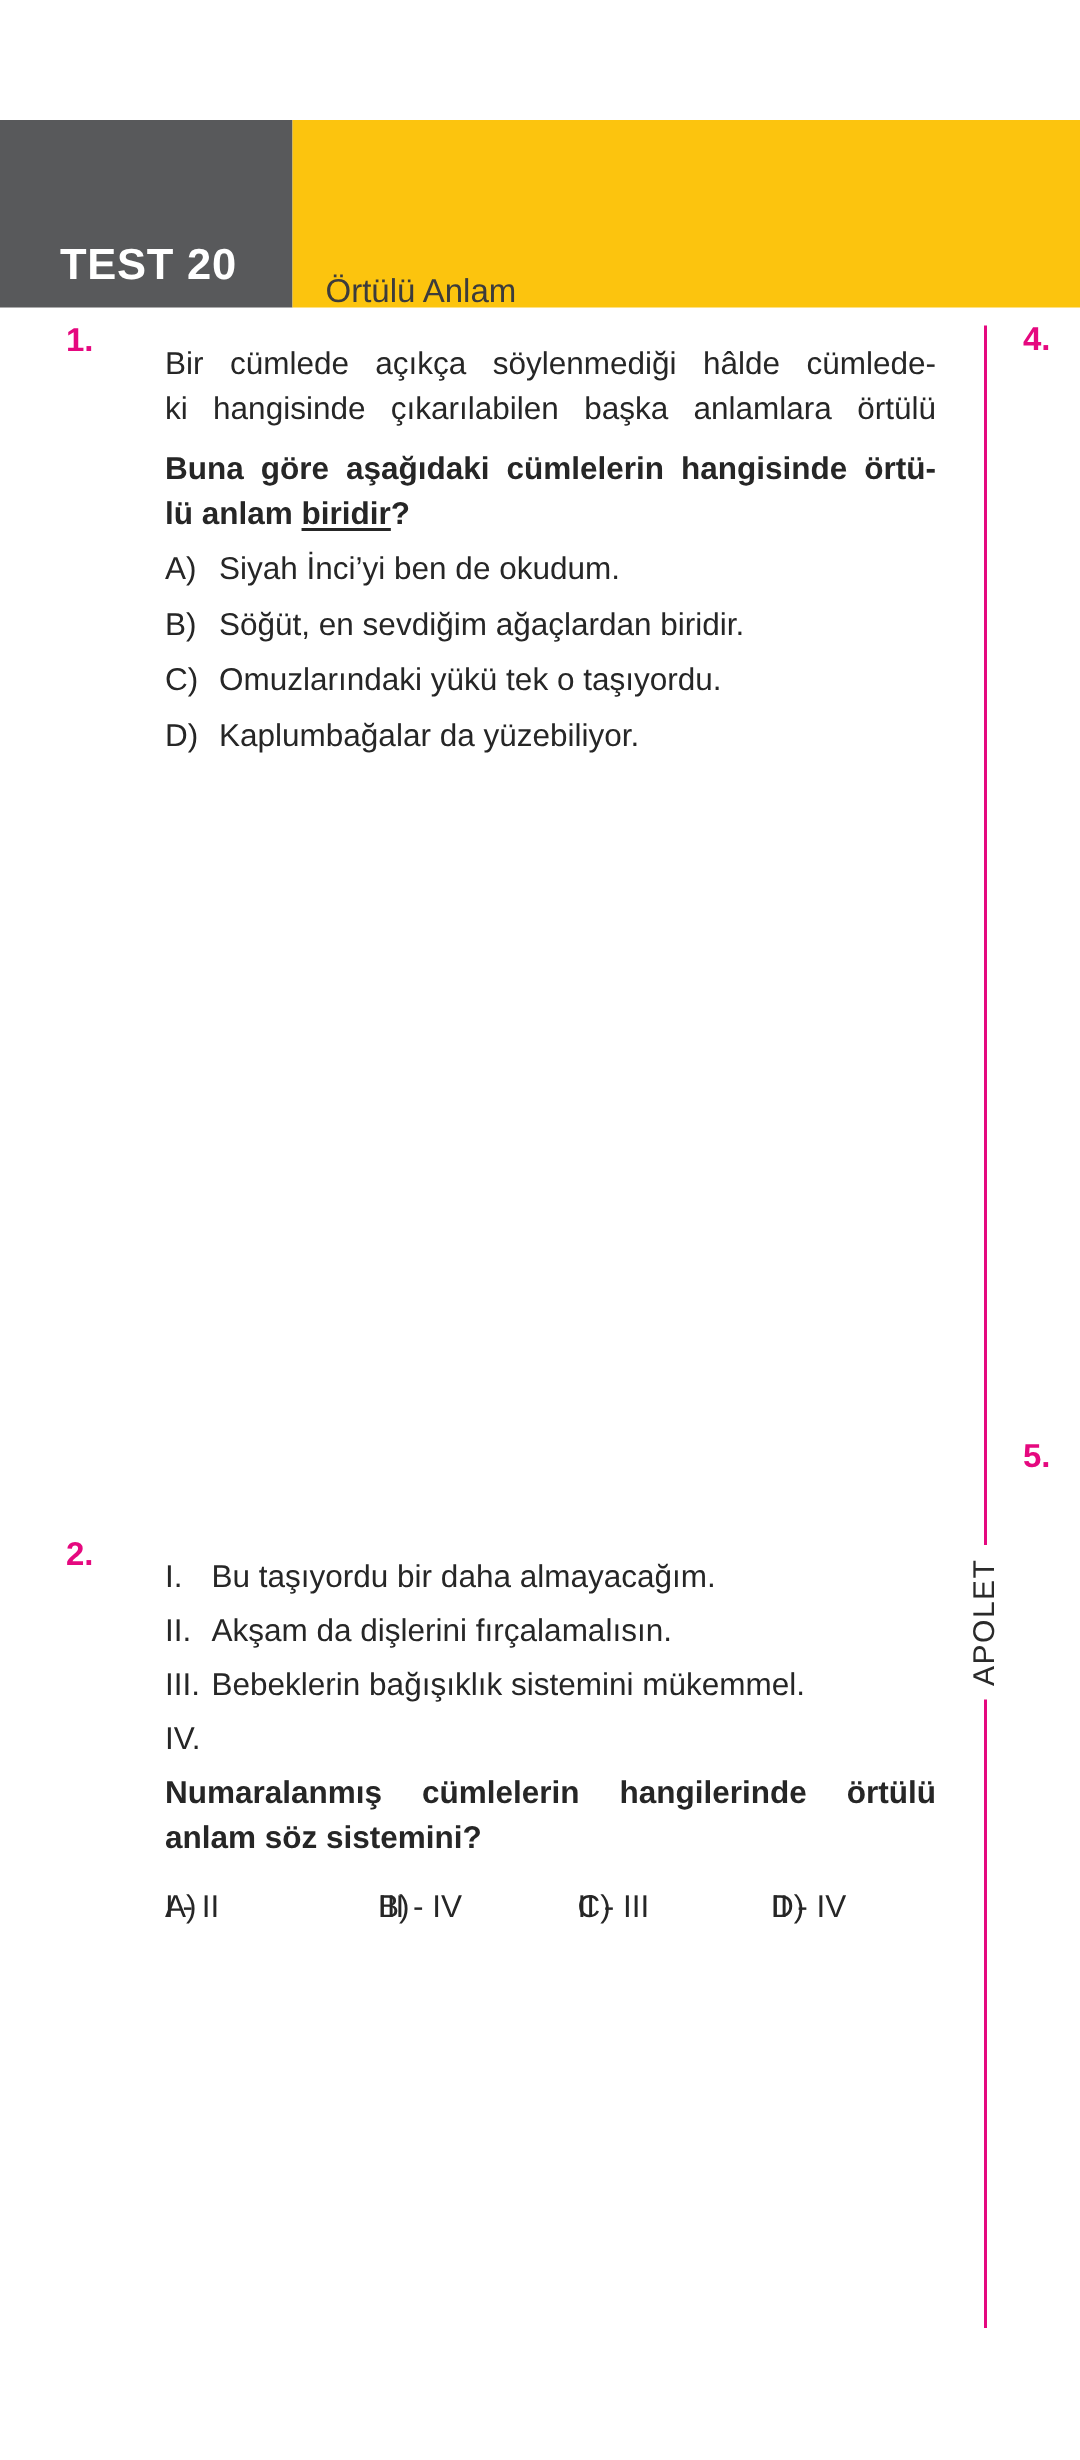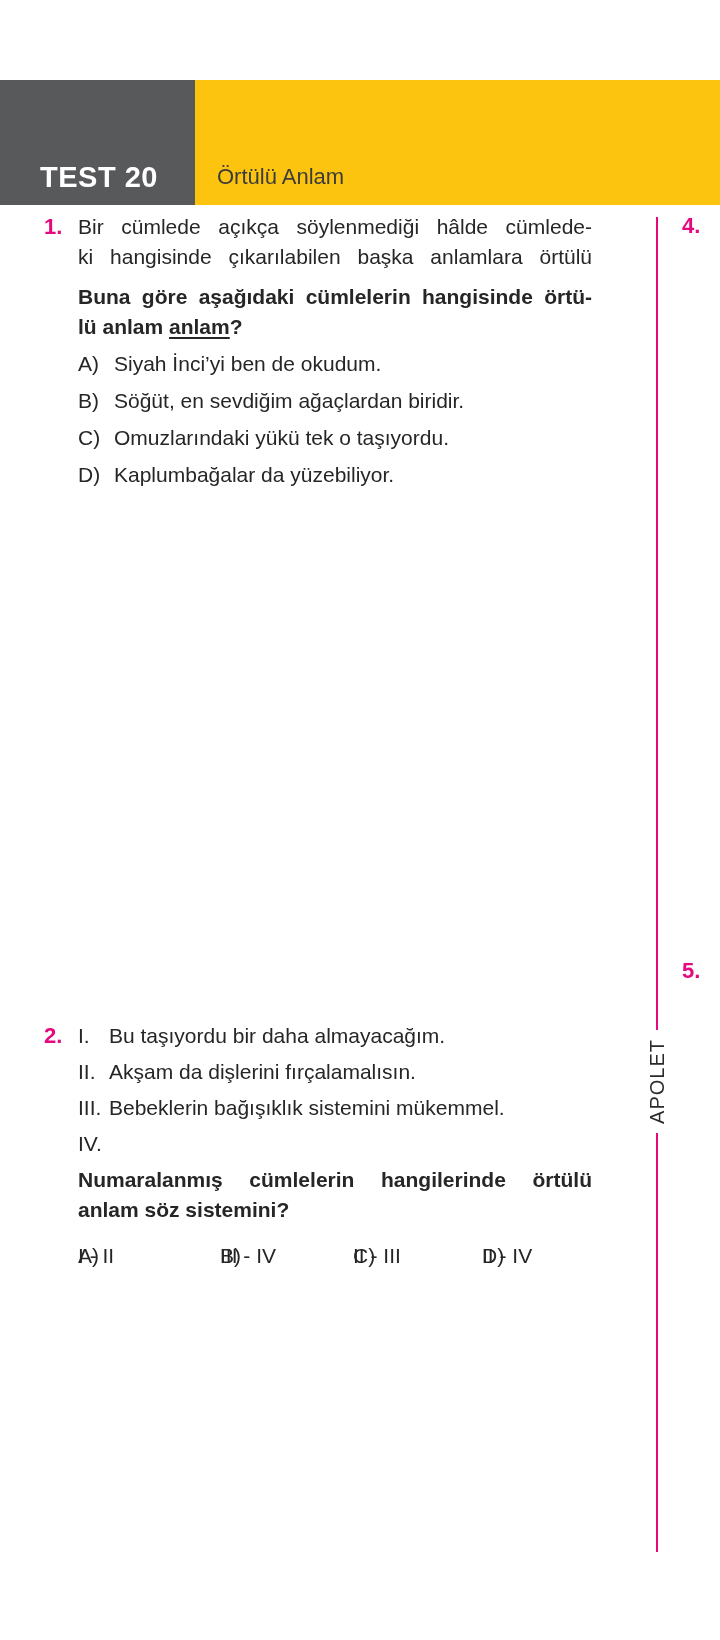--- a/index.html
+++ b/index.html
@@ -11,30 +11,30 @@
 
   
   .header { position:absolute; top:80px; left:0; width:720px; height:125px; display:flex; }
   .header-gray {
     width:195px; background:#58595b; box-sizing:border-box;
     display:flex; align-items:flex-end; padding:0 0 13px 40px;
   }
   .test-label { color:#ffffff; font-weight:bold; font-size:29px; letter-spacing:0.5px; line-height:1; }
   .header-yellow {
     flex:1; background:#fcc40e; box-sizing:border-box;
-    display:flex; align-items:flex-end; padding:0 0 17px 22px;
+    display:flex; align-items:flex-end; padding:0 0 0 22px;
   }
   .topic { font-size:22px; color:#3c3c3c; line-height:1; }
 
   
   .qnum { position:absolute; font-weight:bold; color:#e5087f; font-size:22px; line-height:30px; }
   #q1num { left:44px; top:212px; }
   #q2num { left:44px; top:1021px; }
 
-  .col { position:absolute; left:78px; width:514px; }
+  .col { position:absolute; left:110px; width:514px;margin-top:16px; }
   #q1 { top:212px; }
   #q2 { top:1021px; }
 
   .line { font-size:21px; line-height:30px; }
   .just { text-align:justify; text-align-last:justify; }
   .stem { font-weight:bold; }
   .stem-block { margin-top:10px; }
   .ul { text-decoration:underline; text-underline-offset:3px; }
 
   .opts { margin-top:6px; }
@@ -82,21 +82,21 @@
 </div>
 
 <div class="qnum" id="q1num">1.</div>
 
 <div class="col" id="q1">
   <div class="line just">Bir cümlede açıkça söylenmediği hâlde cümlede-</div>
   <div class="line just">ki hangisinde çıkarılabilen başka anlamlara örtülü</div>
 
   <div class="stem-block">
     <div class="line stem just">Buna göre aşağıdaki cümlelerin hangisinde örtü-</div>
-    <div class="line stem"><span>lü anlam </span><span class="ul">anlam</span><span>?</span></div>
+    <div class="line stem"><span>lü anlam </span><span class="ul">biridir</span><span>?</span></div>
   </div>
 
   <div class="opts">
     <div class="opt">
       <span class="letter">A)</span>
       <span>Siyah İnci’yi ben de okudum.</span>
     </div>
     <div class="opt">
       <span class="letter">B)</span>
       <span>Söğüt, en sevdiğim ağaçlardan biridir.</span>

